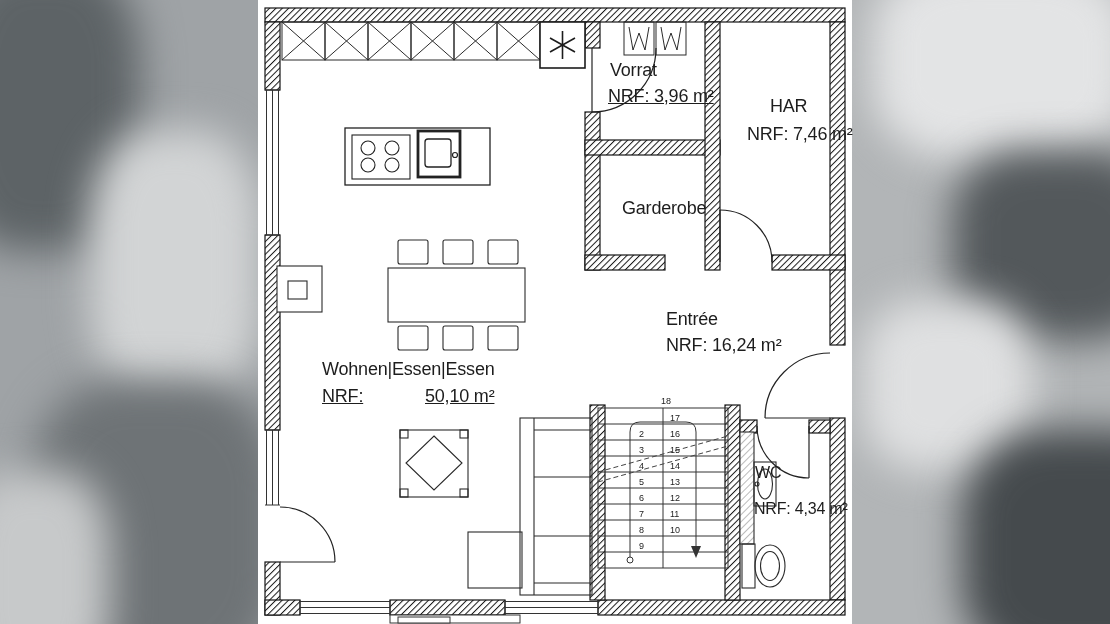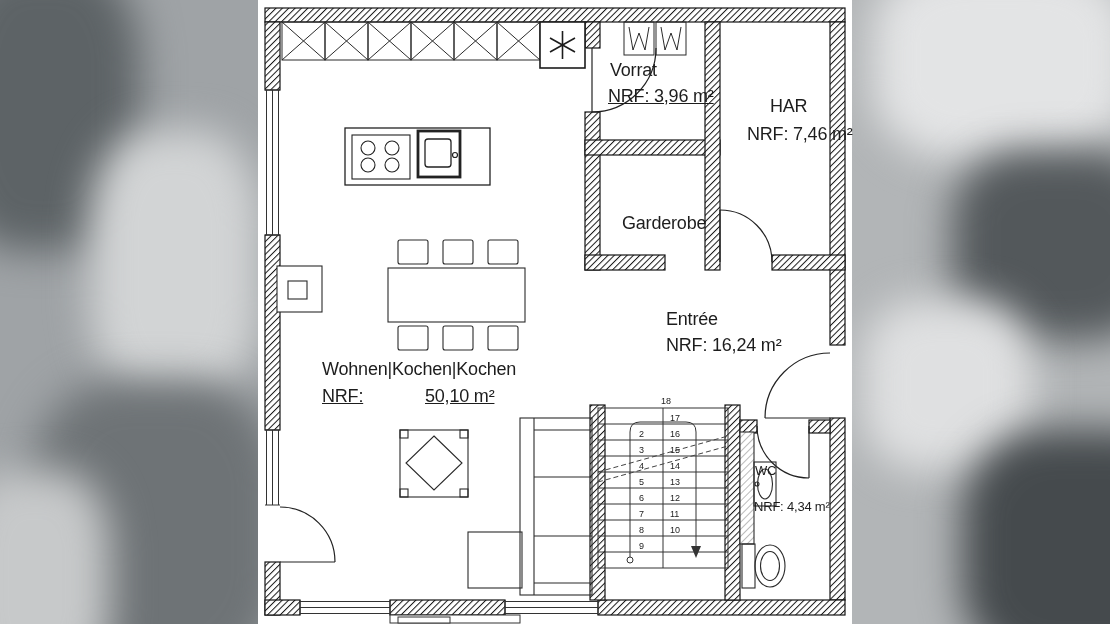--- a/index.html
+++ b/index.html
@@ -8,21 +8,21 @@
     font-family:"Liberation Sans", sans-serif;background:#a9acae;
   }
   .bg-panel{position:absolute;top:0;height:624px;overflow:hidden;}
   .bg-left{left:0;width:258px;background:#9fa3a6;}
   .bg-right{left:852px;width:258px;background:#b2b5b7;}
   .blob{position:absolute;filter:blur(20px);border-radius:35%;}
   .plan{position:absolute;left:258px;top:0;width:594px;height:624px;background:#fff;}
   .plan svg{position:absolute;left:0;top:0;}
   .lbl{position:absolute;font-size:18px;line-height:1.15;color:#1d1d1d;
        letter-spacing:-0.2px;font-weight:500;white-space:nowrap;}
-  .lbl.small{font-size:13px;}
+  .lbl.small{font-size:16px;}
 </style>
 </head>
 <body>
 
 <div class="stage">
 
   <div class="bg-panel bg-left">
     <div class="blob" style="left:-50px;top:-40px;width:190px;height:290px;background:#5d6366;"></div>
     <div class="blob" style="left:90px;top:130px;width:170px;height:270px;background:#d2d4d5;"></div>
     <div class="blob" style="left:30px;top:380px;width:250px;height:300px;background:#6e7376;"></div>
@@ -284,22 +284,22 @@
       <g stroke="#333" stroke-width="1" fill="#fff">
         <rect x="132" y="615" width="130" height="8"></rect>
         <rect x="140" y="617" width="52" height="6"></rect>
       </g>
     </svg>
 
     <div class="lbl" style="left:352px;top:60px;">Vorrat</div>
     <div class="lbl" style="left:350px;top:86px;text-decoration:underline;">NRF: 3,96 m²</div>
     <div class="lbl" style="left:476px;top:96px;margin-left:36px;">HAR</div>
     <div class="lbl" style="left:476px;top:124px;margin-left:13px;">NRF: 7,46 m²</div>
-    <div class="lbl" style="left:364px;top:213px;">Garderobe</div>
+    <div class="lbl" style="left:364px;top:198px;">Garderobe</div>
     <div class="lbl" style="left:408px;top:309px;">Entrée</div>
     <div class="lbl" style="left:408px;top:335px;">NRF: 16,24 m²</div>
-    <div class="lbl" style="left:64px;top:359px;">Wohnen|Kochen|Kochen</div>
+    <div class="lbl" style="left:64px;top:359px;">Wohnen|Essen|Essen</div>
     <div class="lbl" style="left:64px;top:386px;text-decoration:underline;">NRF:</div>
     <div class="lbl" style="left:167px;top:386px;text-decoration:underline;">50,10 m²</div>
     <div class="lbl small" style="left:497px;top:464px;">WC</div>
     <div class="lbl small" style="left:496px;top:500px;">NRF: 4,34 m²</div>
   </div>
 </div>
 
 </body></html>

